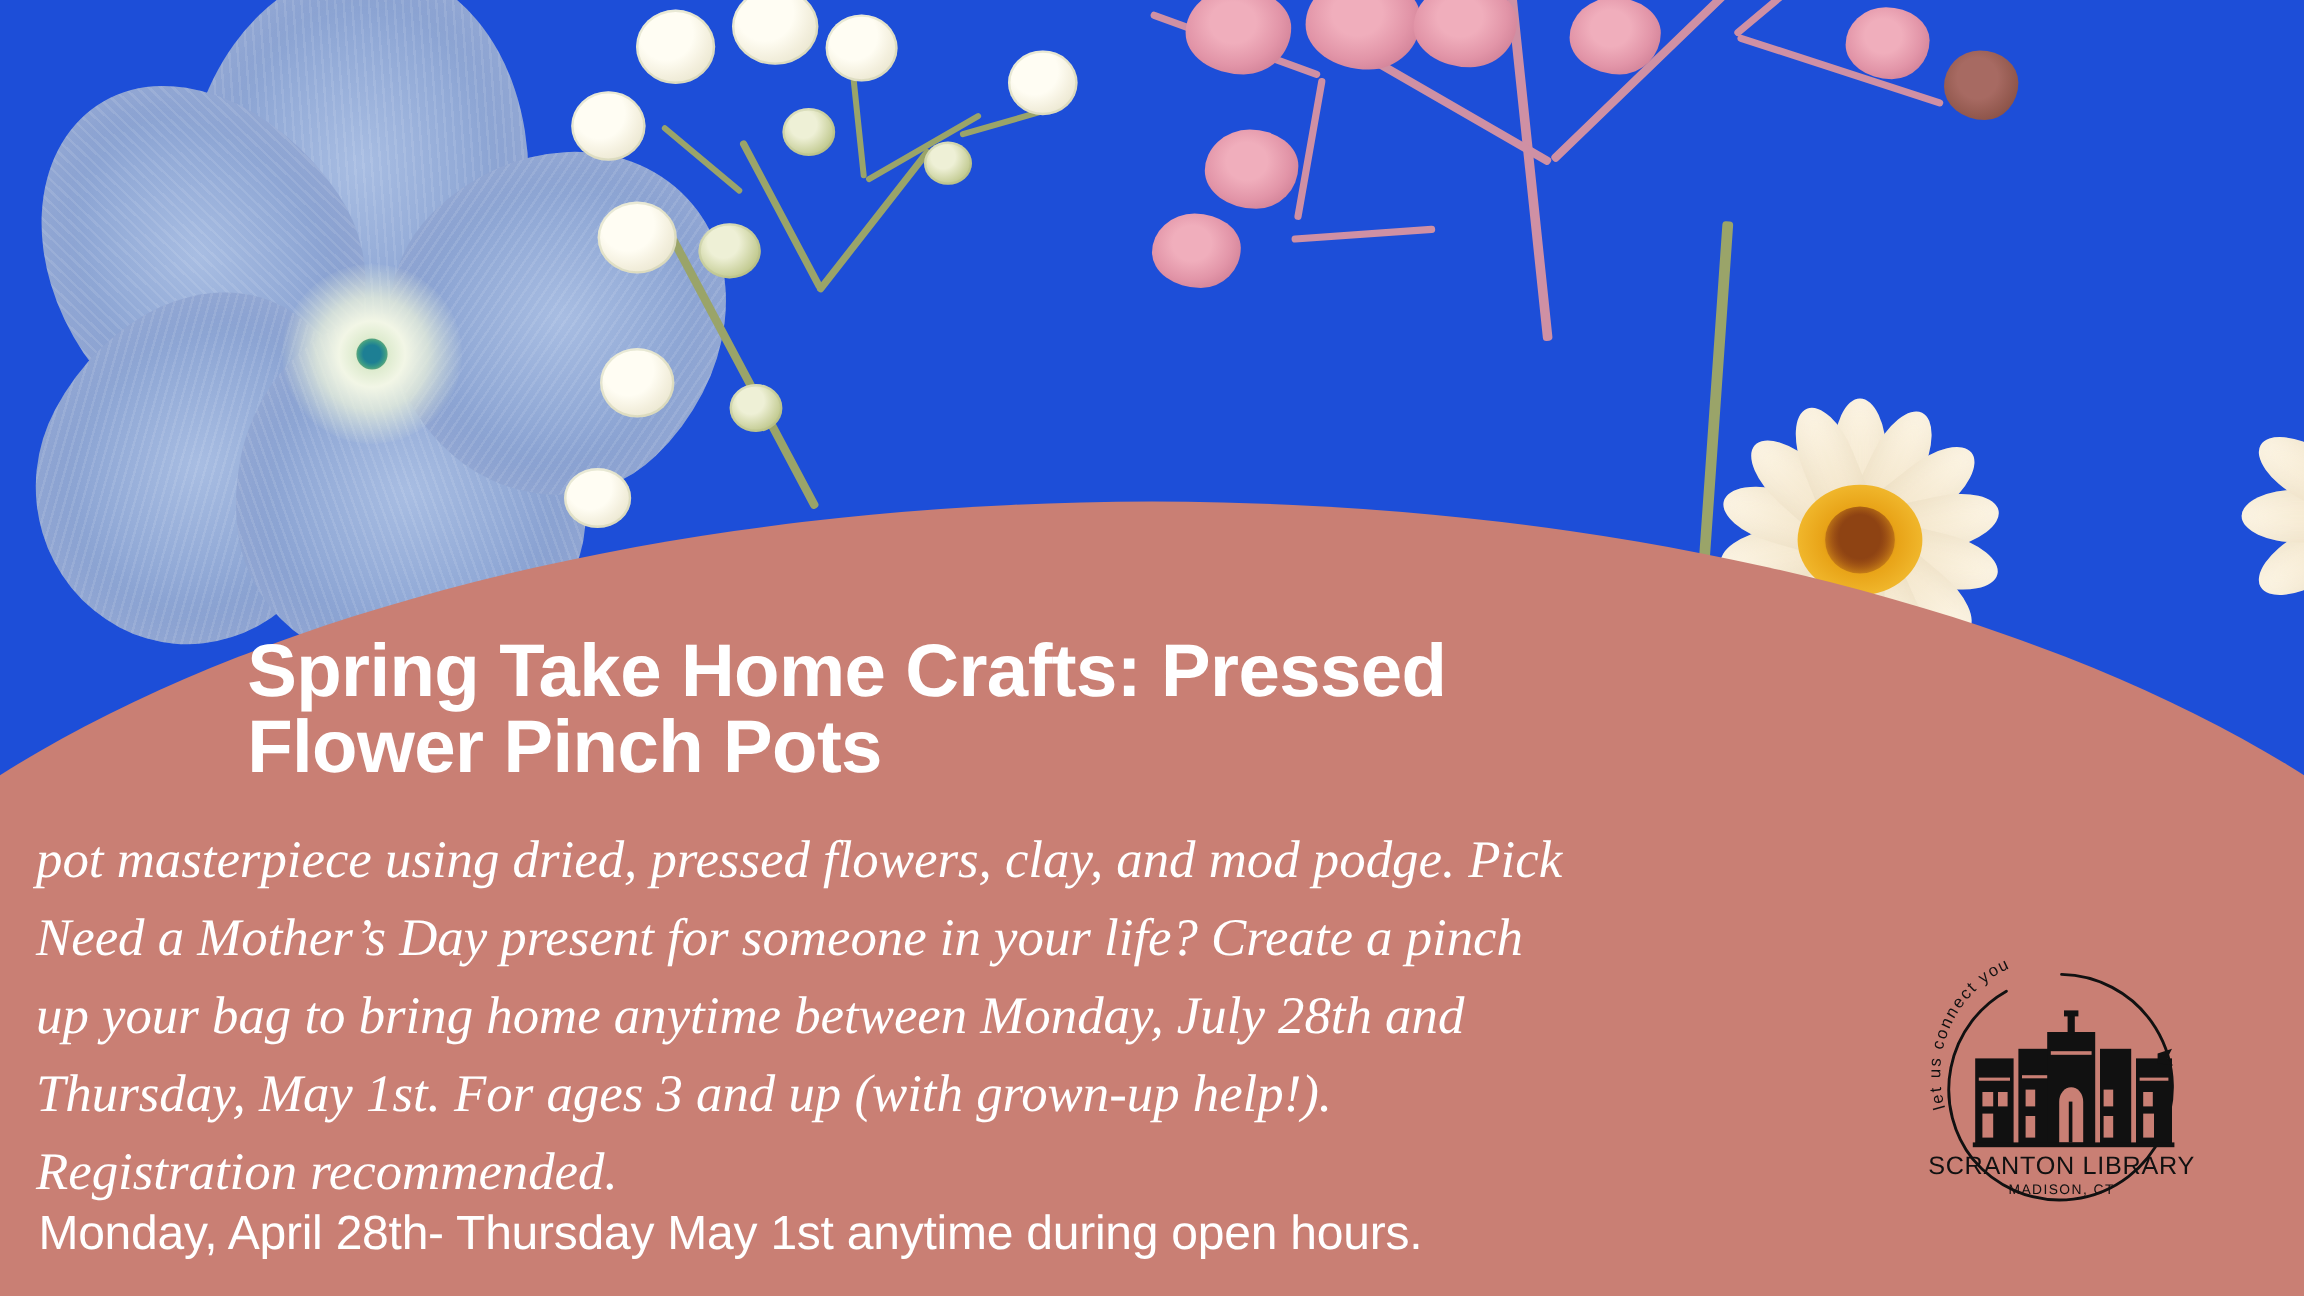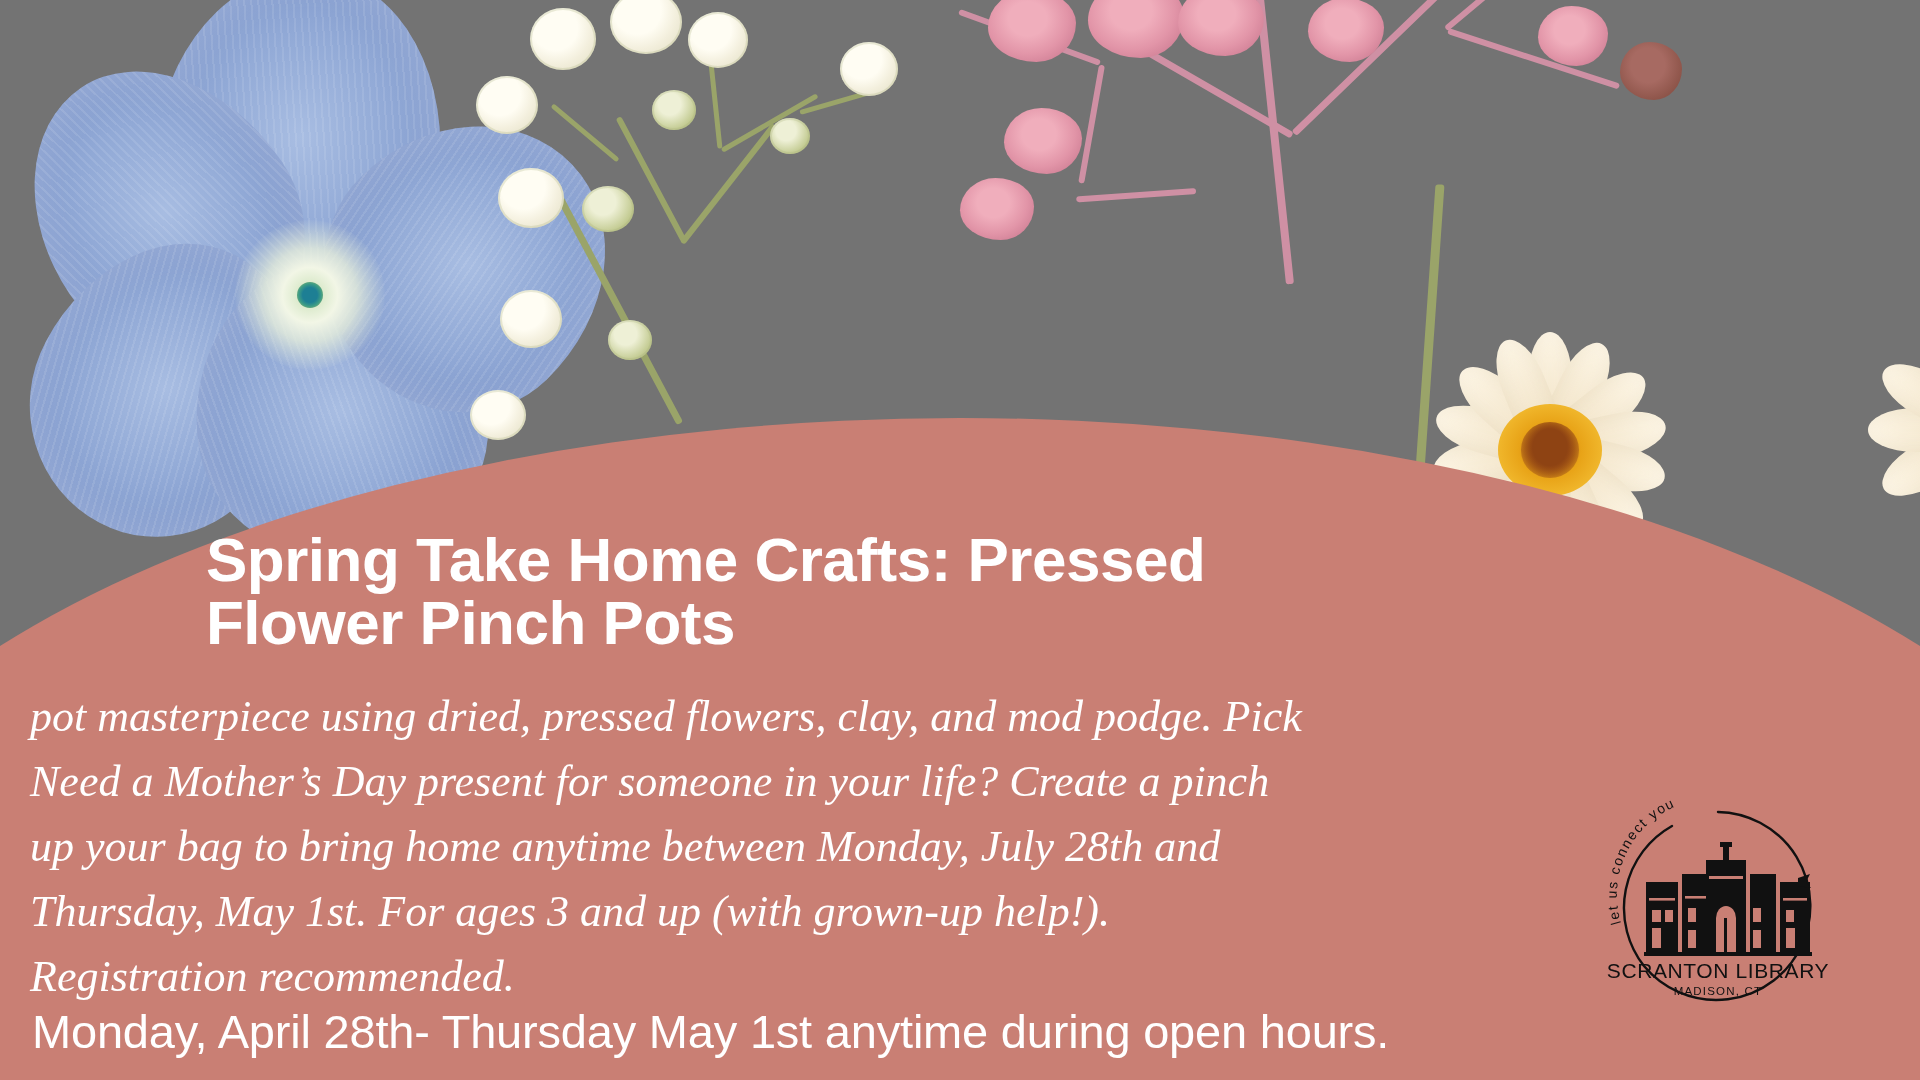--- a/index.html
+++ b/index.html
@@ -6,21 +6,21 @@
   html,body { width:1920px; height:1080px; overflow:hidden; }
   body {
     background:#ffffff;
     font-family:"Liberation Sans", sans-serif;
     position:relative;
   }
 
   #flyer {
     position:absolute; inset:0;
     width:1920px; height:1080px;
-    background:#737373;
+    background:#1d4ed8;
     overflow:hidden;
   }
 
   
   .art { position:absolute; pointer-events:none; }
 
   
   .hydrangea { left:30px; top:-30px; width:640px; height:580px; }
   .petal {
     position:absolute;
@@ -135,21 +135,21 @@
   }
   .body-copy p { margin:0; }
 
   .hours-line {
     position:absolute;
     left:32px; top:1006px;
     width:1400px;
     color:#ffffff;
     font-family:"Liberation Sans", sans-serif;
     font-weight:400;
-    font-size:47px;
+    font-size:40px;
     line-height:1.1;
     letter-spacing:-0.2px;
   }
 
   
   .logo {
     position:absolute;
     left:1602px; top:790px;
     width:232px; height:232px;
   }

